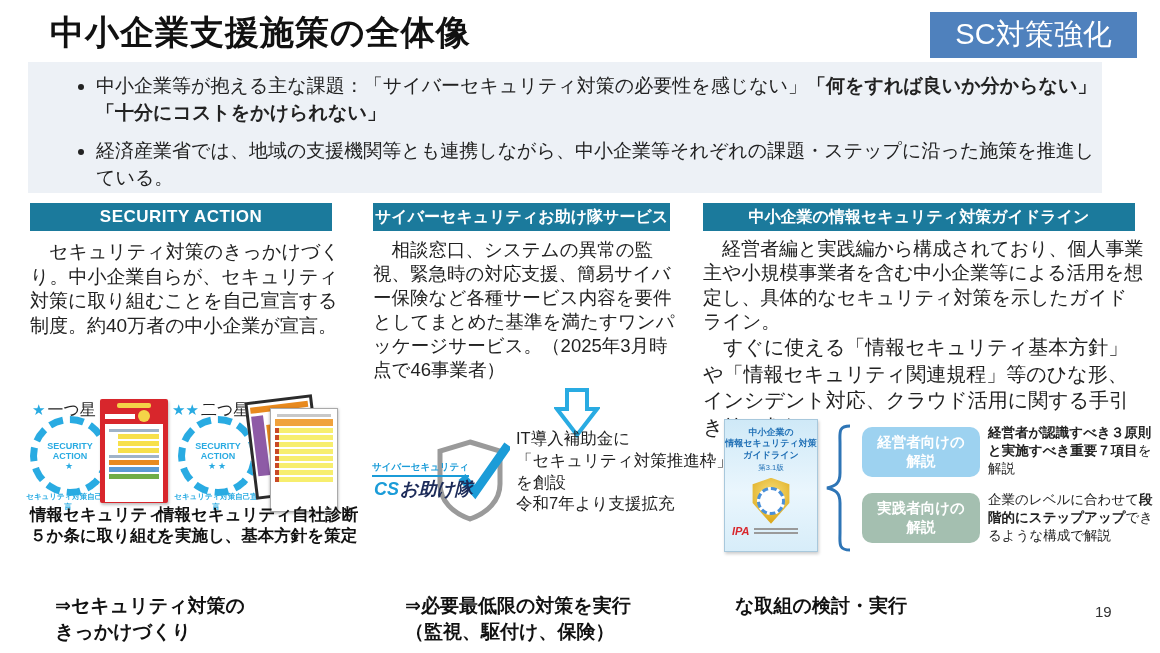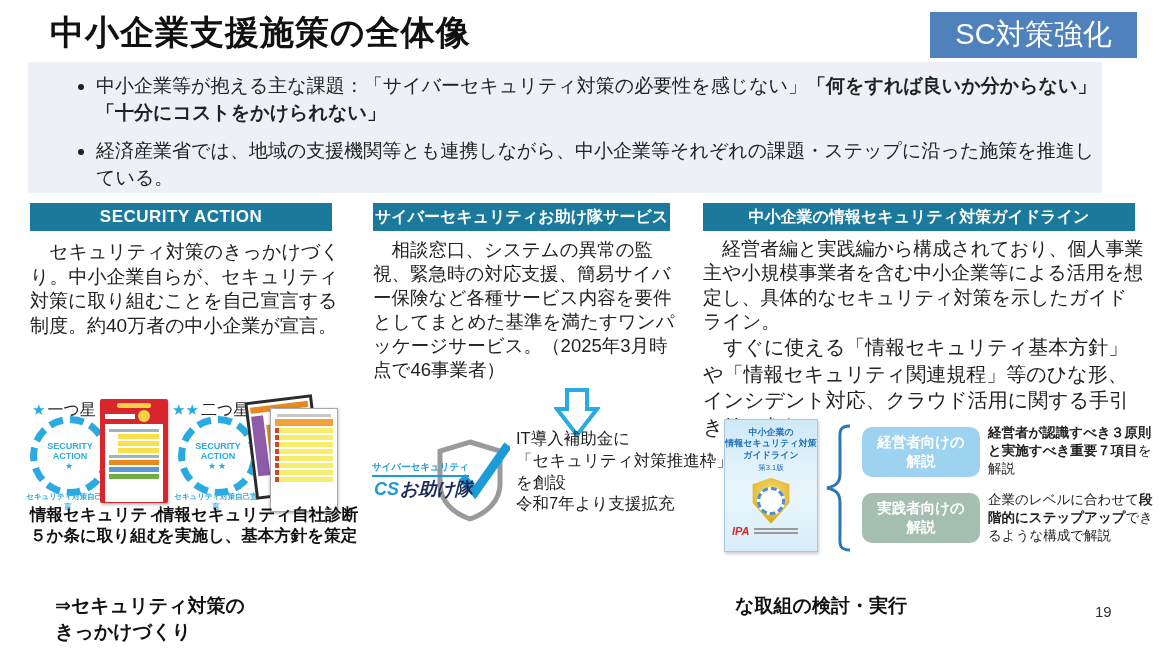--- a/index.html
+++ b/index.html
@@ -259,19 +259,23 @@
     <div>解説</div>
   </div>
 
   <div class="gdesc gd1"><span class="b">経営者が認識すべき３原則と実施すべき重要７項目</span><span>を解説</span></div>
   <div class="gdesc gd2"><span>企業のレベルに合わせて</span><span class="b">段階的にステップアップ</span><span>できるような構成で解説</span></div>
 
   <div class="concl co1">
     <div>⇒セキュリティ対策の</div>
     <div>きっかけづくり</div>
   </div>
+  <div class="concl co2">
+    <div>⇒必要最低限の対策を実行</div>
+    <div>（監視、駆付け、保険）</div>
+  </div>
   <div class="concl co3">
     <div>な取組の検討・実行</div>
   </div>
 
   <div class="pagenum">19</div>
 
 </div>
 
 </body></html>

